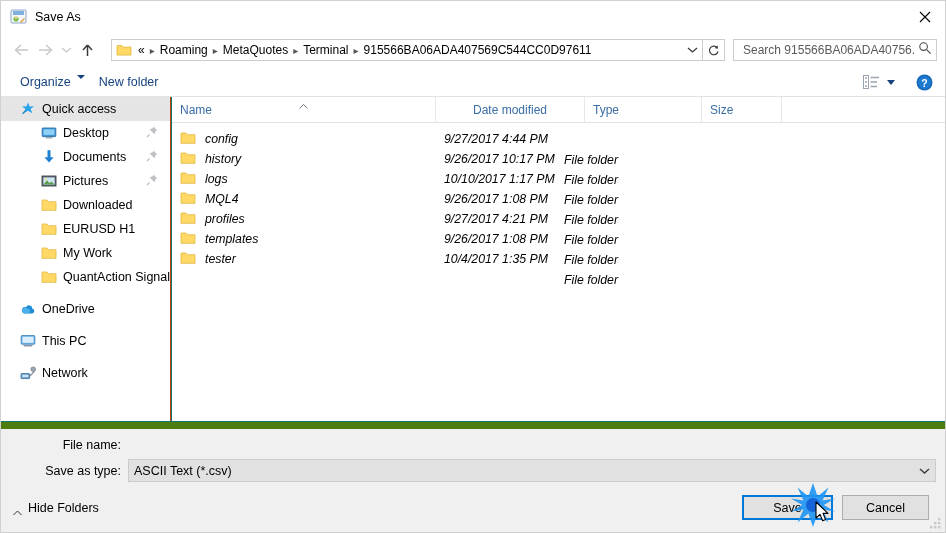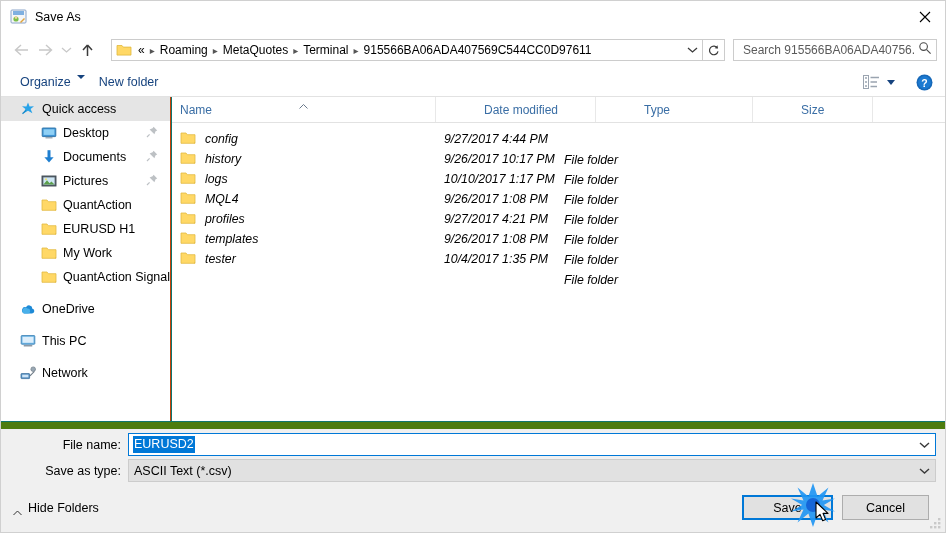--- a/index.html
+++ b/index.html
@@ -242,34 +242,33 @@
     overflow: hidden;
   }
   .col-head {
     position: relative;
     height: 25px;
     border-bottom: 1px solid #e2e2e2;
     display: flex;
     align-items: center;
     font-size: 12px;
     color: #3a6ea5;
-    gap: 40px;
   }
   .col {
     height: 25px;
     display: flex;
     align-items: center;
     padding-left: 8px;
     box-sizing: border-box;
     border-right: 1px solid #e8e8e8;
     cursor: default;
     position: relative;
   }
   .col.name { width: 264px; }
-  .col.date { width: 120px; }
+  .col.date { width: 120px; margin-left: 29px; }
   .col.type { width: 117px; }
   .col.size { width: 80px; }
   .sortcaret {
     position: absolute;
     left: 127px; top: 1px;
     width: 9px; height: 5px;
   }
   .rows { padding-top: 6px; font-style: italic; }
   .row {
     height: 20px;
@@ -586,21 +585,21 @@
               <path d="M3.6 8.4 L1 11" stroke="#9aa0a6" stroke-width="1.2"></path>
             </svg></span>
         </div>
         <div class="nav-item lvl1">
           <span class="nav-ico">
             <svg width="16" height="16" viewBox="0 0 16 16">
               <path d="M1 3 h5 l1.3 1.7 H15 v8.6 H1 z" fill="#ffd866" stroke="#e2ba42" stroke-width=".8"></path>
               <path d="M13.6 13.3 h1.4 v-1.4 z" fill="#e2ba42"></path>
             </svg>
           </span>
-          <span class="nav-label">QuantAction</span>
+          <span class="nav-label">Downloaded</span>
         </div>
         <div class="nav-item lvl1">
           <span class="nav-ico">
             <svg width="16" height="16" viewBox="0 0 16 16">
               <path d="M1 3 h5 l1.3 1.7 H15 v8.6 H1 z" fill="#ffd866" stroke="#e2ba42" stroke-width=".8"></path>
               <path d="M13.6 13.3 h1.4 v-1.4 z" fill="#e2ba42"></path>
             </svg>
           </span>
           <span class="nav-label">EURUSD H1</span>
         </div>
@@ -761,28 +760,20 @@
           </div>
           <div class="cell date">10/4/2017 1:35 PM</div>
           <div class="cell type">File folder</div>
           <div class="cell size"></div>
         </div>
       </div>
   </div>
 
   <div class="formpane">
     <div class="form-label lbl-filename">File name:</div>
-    <div class="filename-field">
-      <span class="fn-value">EURUSD2</span>
-      <span class="fn-caret">
-        <svg width="11" height="8" viewBox="0 0 11 8">
-            <path d="M1 2 L5.5 6 L10 2" stroke="#3b3b3b" stroke-width="1.4" fill="none"></path>
-          </svg>
-      </span>
-    </div>
 
     <div class="form-label lbl-filetype">Save as type:</div>
     <div class="filetype-field">
       <span class="ft-value">ASCII Text (*.csv)</span>
       <span class="ft-caret">
         <svg width="11" height="8" viewBox="0 0 11 8">
             <path d="M1 2 L5.5 6 L10 2" stroke="#3b3b3b" stroke-width="1.4" fill="none"></path>
           </svg>
       </span>
     </div>

